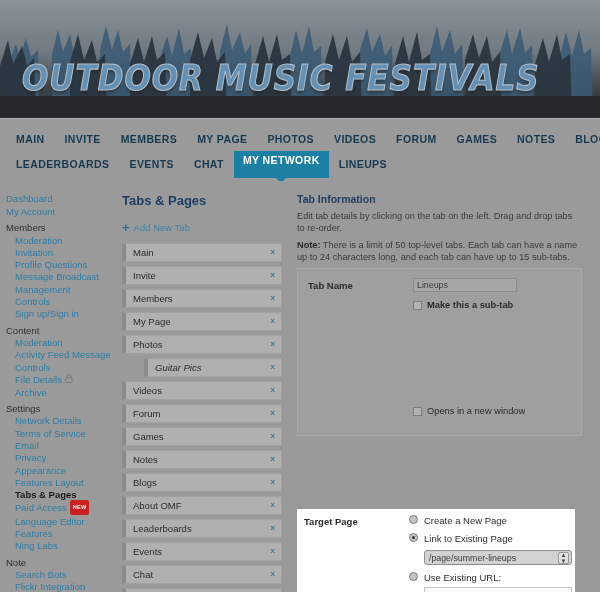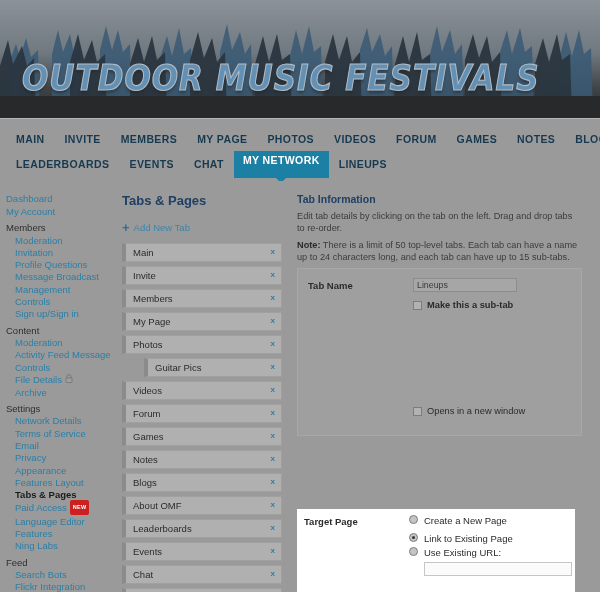--- a/index.html
+++ b/index.html
@@ -250,21 +250,21 @@
       <div class="s-sub"><span>Terms of Service</span></div>
       <div class="s-sub"><span>Email</span></div>
       <div class="s-sub"><span>Privacy</span></div>
       <div class="s-sub"><span>Appearance</span></div>
       <div class="s-sub"><span>Features Layout</span></div>
       <div class="s-sub current"><span>Tabs &amp; Pages</span></div>
       <div class="s-sub"><span>Paid Access</span><span class="badge-new">NEW</span></div>
       <div class="s-sub"><span>Language Editor</span></div>
       <div class="s-sub"><span>Features</span></div>
       <div class="s-sub"><span>Ning Labs</span></div>
-      <div class="s-head">Feed</div>
+      <div class="s-head">Note</div>
       <div class="s-sub"><span>Search Bots</span></div>
       <div class="s-sub"><span>Flickr Integration</span></div>
     </div>
 
   <div id="tabcol">
     <div id="page-title">Tabs &amp; Pages</div>
     <div id="add-new-tab">
       <span class="plus">+</span>
       <span>Add New Tab</span>
     </div>
@@ -283,21 +283,21 @@
         </div>
         <div class="tabrow">
           <span class="label" style="position: relative; z-index: 2;">My Page</span>
           <span class="x" style="z-index: 2;">x</span>
         </div>
         <div class="tabrow">
           <span class="label" style="position: relative; z-index: 2;">Photos</span>
           <span class="x" style="z-index: 2;">x</span>
         </div>
         <div class="tabrow sub">
-          <span class="label" style="position: relative; z-index: 2;">Guitar Pics</span>
+          <span class="label" style="position: relative; z-index: 2; font-style: italic;">Guitar Pics</span>
           <span class="x" style="z-index: 2;">x</span>
         </div>
         <div class="tabrow">
           <span class="label" style="position: relative; z-index: 2;">Videos</span>
           <span class="x" style="z-index: 2;">x</span>
         </div>
         <div class="tabrow">
           <span class="label" style="position: relative; z-index: 2;">Forum</span>
           <span class="x" style="z-index: 2;">x</span>
         </div>
@@ -380,20 +380,26 @@
         <div style="width:105px;font-size:9.5px;font-weight:bold;color:#2b2b2b;padding-top:1px">Target Page</div>
         <div style="flex:1">
           <div class="radline">
             <span class="radio"></span>
             <span>Create a New Page</span>
           </div>
           <div class="radline" style="margin-bottom:3px">
             <span class="radio on"></span>
             <span>Link to Existing Page</span>
           </div>
+          <div style="padding-left:15px;margin-bottom:7px">
+            <div class="selectbox" style="width:148px;background:#d2d2d2">
+              <span>/page/summer-lineups</span>
+              <span class="arrows" style="background:#e2e2e2">▲<br>▼</span>
+            </div>
+          </div>
           <div class="radline" style="margin-bottom:4px">
             <span class="radio"></span>
             <span>Use Existing URL:</span>
           </div>
           <div style="padding-left:15px">
             <div class="txtinput wide" style="background:#fbfbfb;border:1px solid #c6c6c6"></div>
           </div>
         </div>
       </div>
     </div>

